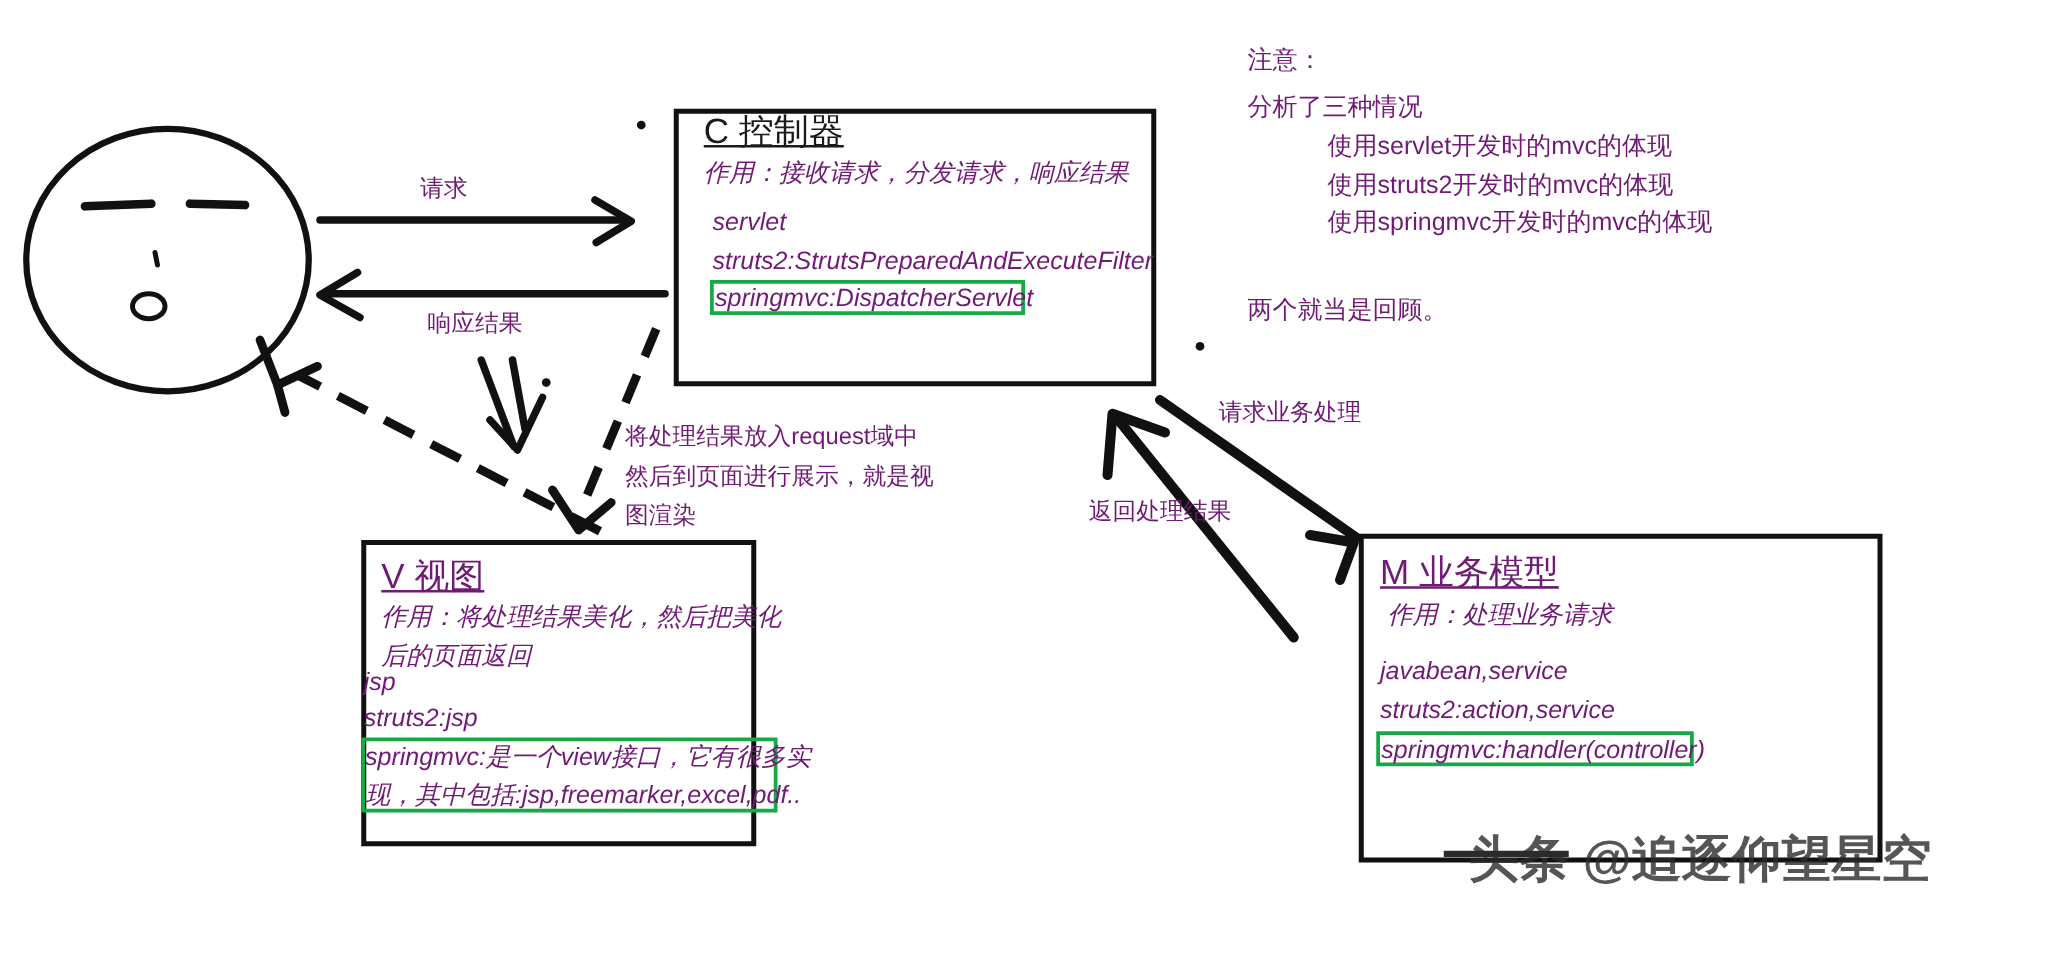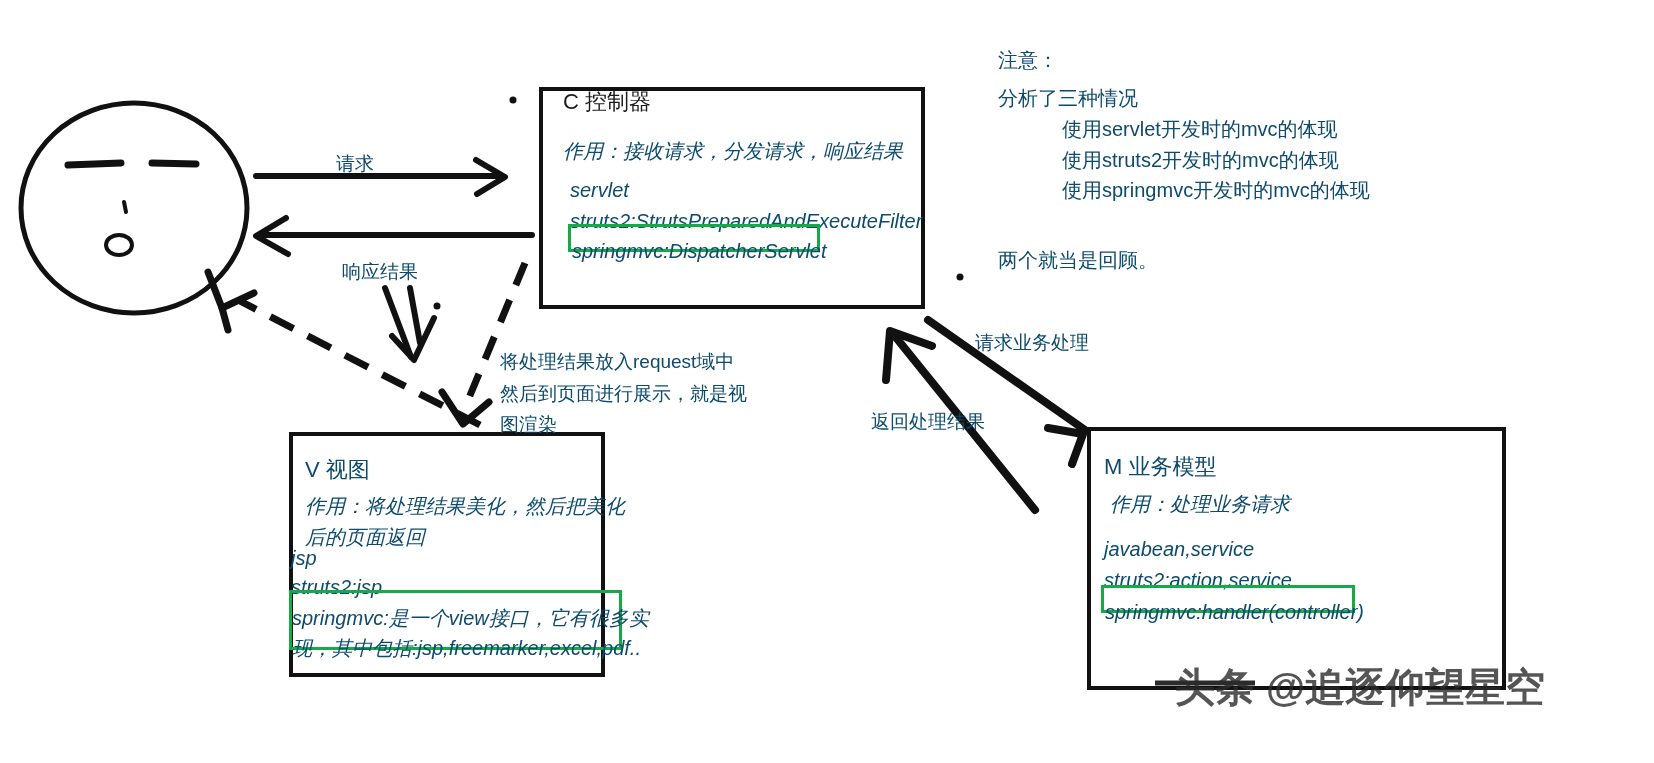--- a/index.html
+++ b/index.html
@@ -22,39 +22,38 @@
     width: 1654px;
     height: 763px;
     pointer-events: none;
   }
   .txt {
     position: absolute;
     white-space: pre;
     line-height: 1.0;
   }
   .red {
-    color: #0c4a6e;
-    margin-top: 12px;
+    color: #701a75;
   }
   .black {
     color: #1a1a1a;
   }
   .box {
     position: absolute;
     border: 4px solid #111111;
     background: transparent;
     box-sizing: border-box;
   }
   .hl {
     position: absolute;
     border: 3px solid #17a945;
     box-sizing: border-box;
     background: transparent;
   }
-  .t-title { font-size: 22px; }
+  .t-title { font-size: 28px; text-decoration: underline; }
   .t-body  { font-size: 20px; font-style: italic; }
   .t-note  { font-size: 20px; }
   .t-label { font-size: 19px; }
   .watermark {
     position: absolute;
     font-size: 40px;
     font-weight: bold;
     color: #2b2b2b;
     opacity: 0.80;
     white-space: pre;

